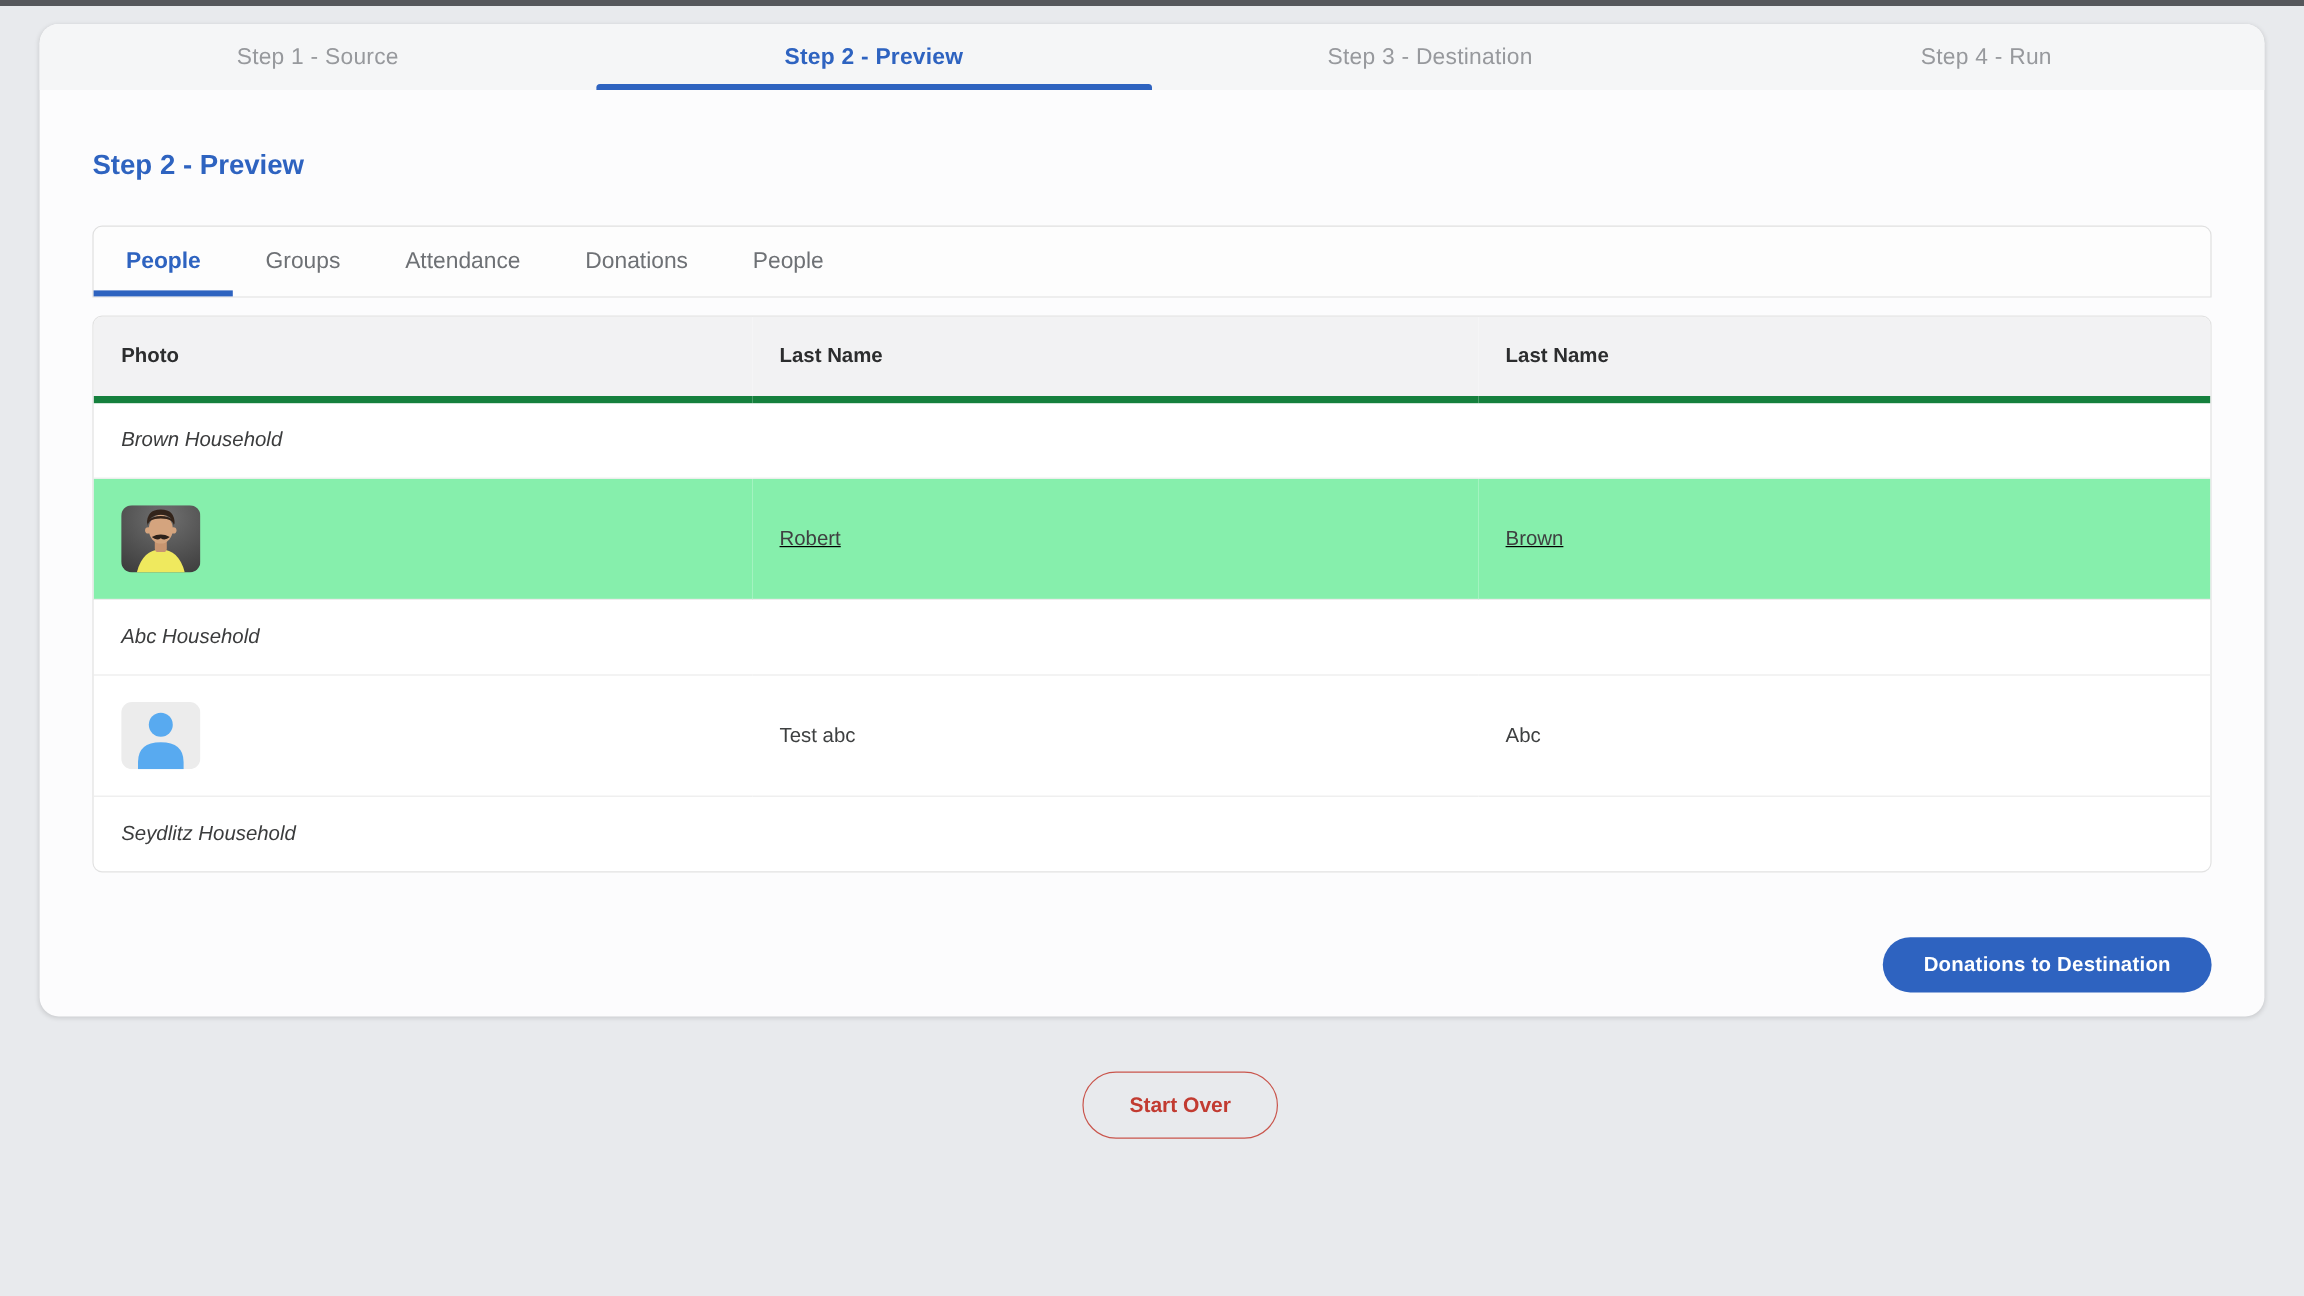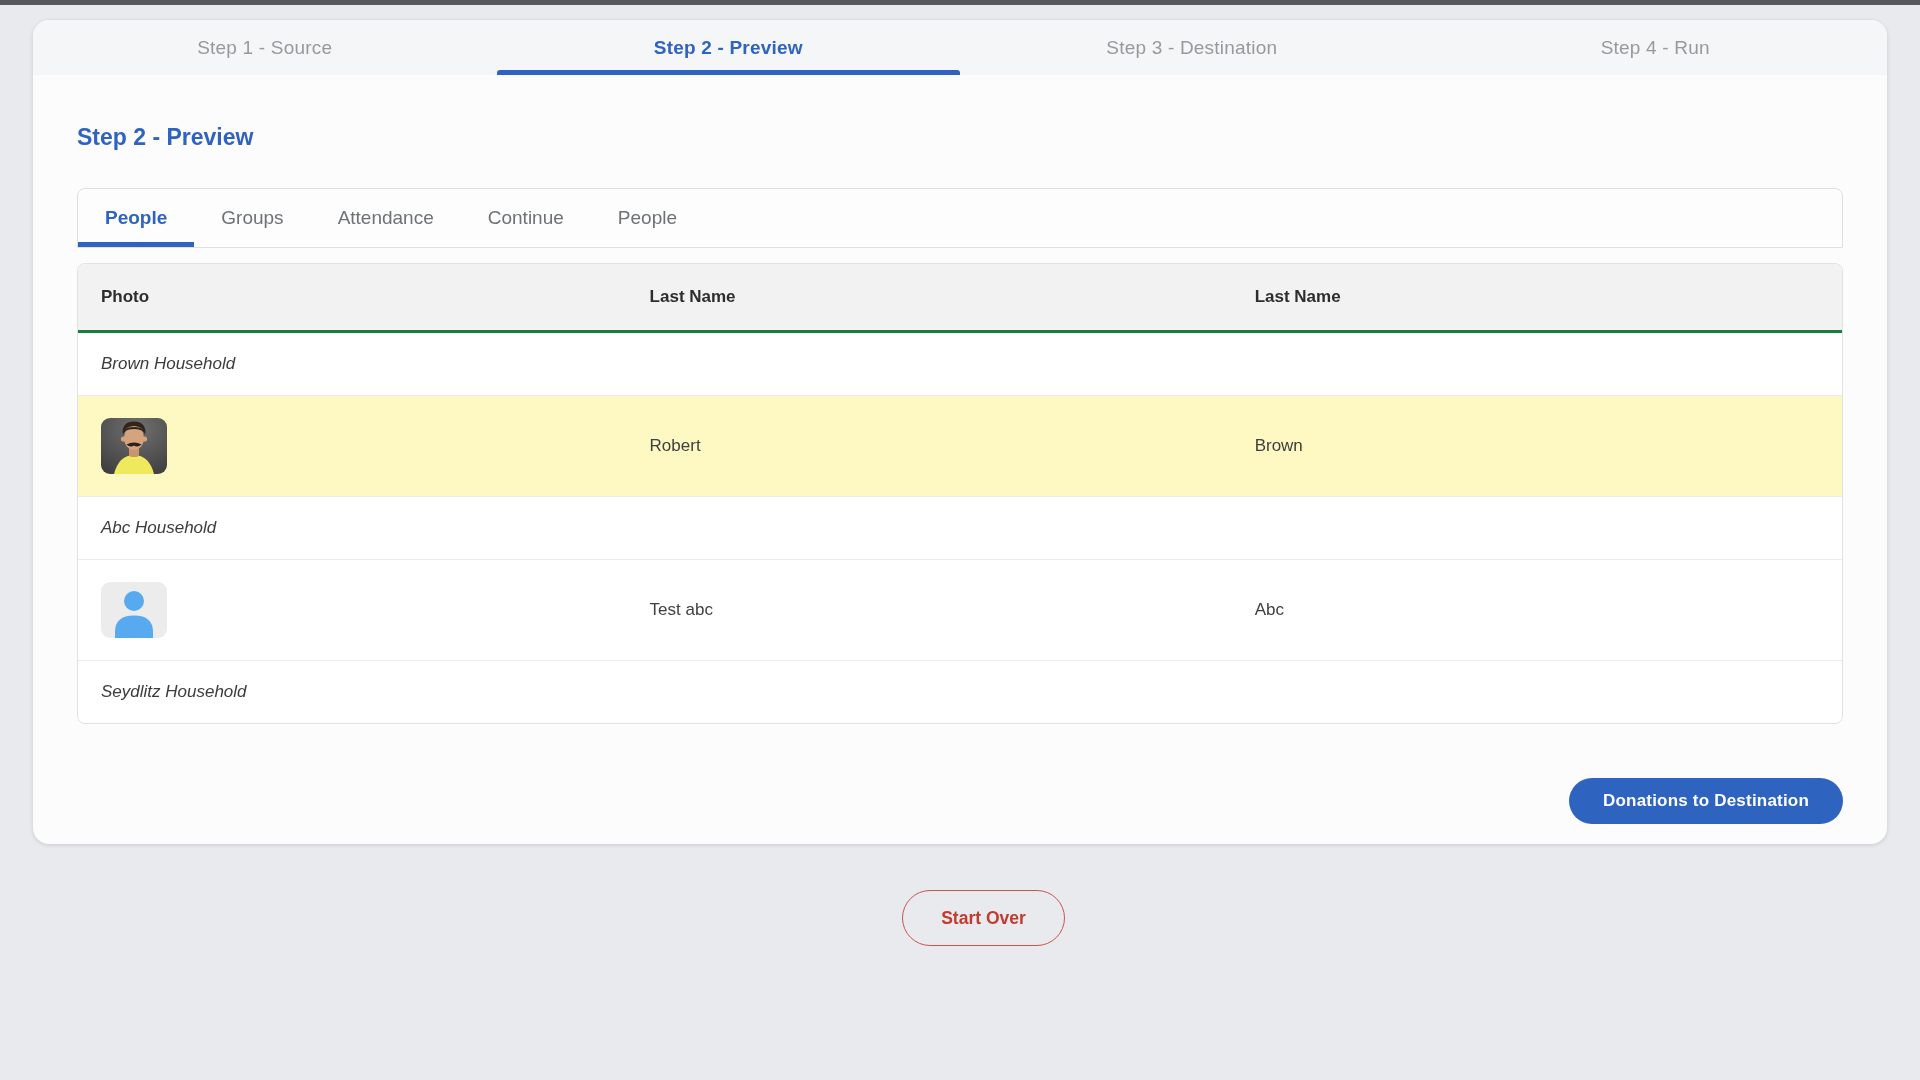--- a/index.html
+++ b/index.html
@@ -86,35 +86,35 @@
     width:100%;
     border-collapse:collapse;
   }
   .preview-table th{
     height:66px;
     background:#f2f2f3;
     text-align:left;
     font-size:17px;
     color:#2c2d2e;
     padding:0 0 0 23px;
-    border-bottom:3px solid #15803d;
+    border-bottom:6px solid #15803d;
     font-weight:bold;
   }
   .preview-table th:nth-child(1){width:31.1%;}
   .preview-table th:nth-child(2){width:34.3%;}
   .preview-table td{
     font-size:17px;
     color:#3e4041;
     padding:0 0 0 23px;
   }
   .preview-table tr{border-bottom:1px solid #ececec;}
   .preview-table tbody tr:last-child{border-bottom:none;}
   tr.household-row td{height:62px;font-style:italic;color:#3b3c3d;}
   tr.person-row td{height:100px;}
-  tr.person-row.highlighted{background:#fef9c3;}
+  tr.person-row.highlighted{background:#86efac;text-decoration:underline;}
   .avatar{width:66px;height:56px;display:block;}
   
   .actions{
     margin:54px 44px 0 44px;
     display:flex;justify-content:flex-end;
   }
   .continue-btn{
     height:46px;
     padding:0 34px;
     border:none;
@@ -183,21 +183,21 @@
         <span>People</span>
         <div class="tab-underline"></div>
       </div>
       <div class="tab">
         <span>Groups</span>
       </div>
       <div class="tab">
         <span>Attendance</span>
       </div>
       <div class="tab">
-        <span>Continue</span>
+        <span>Donations</span>
       </div>
       <div class="tab">
         <span>People</span>
       </div>
     </div>
 
   <div class="table-wrap">
     <table class="preview-table">
       <thead>
         <tr>

